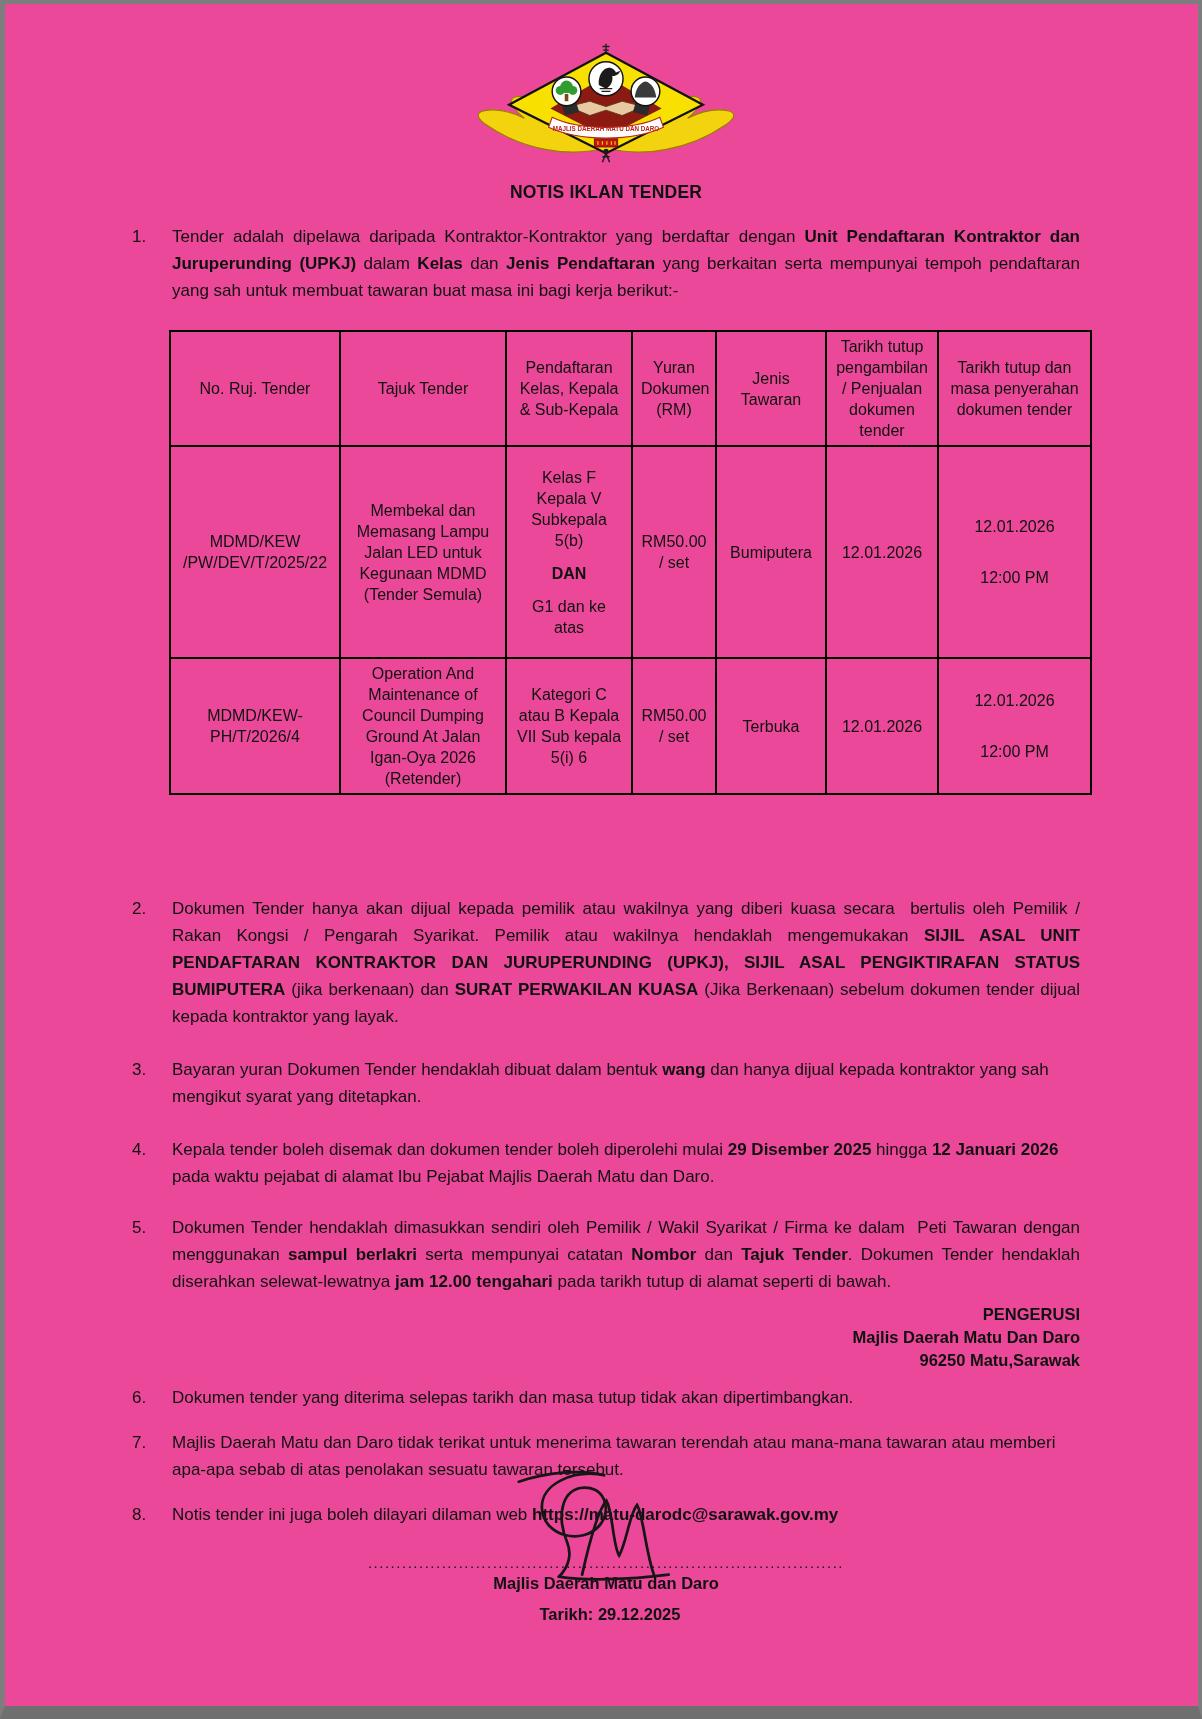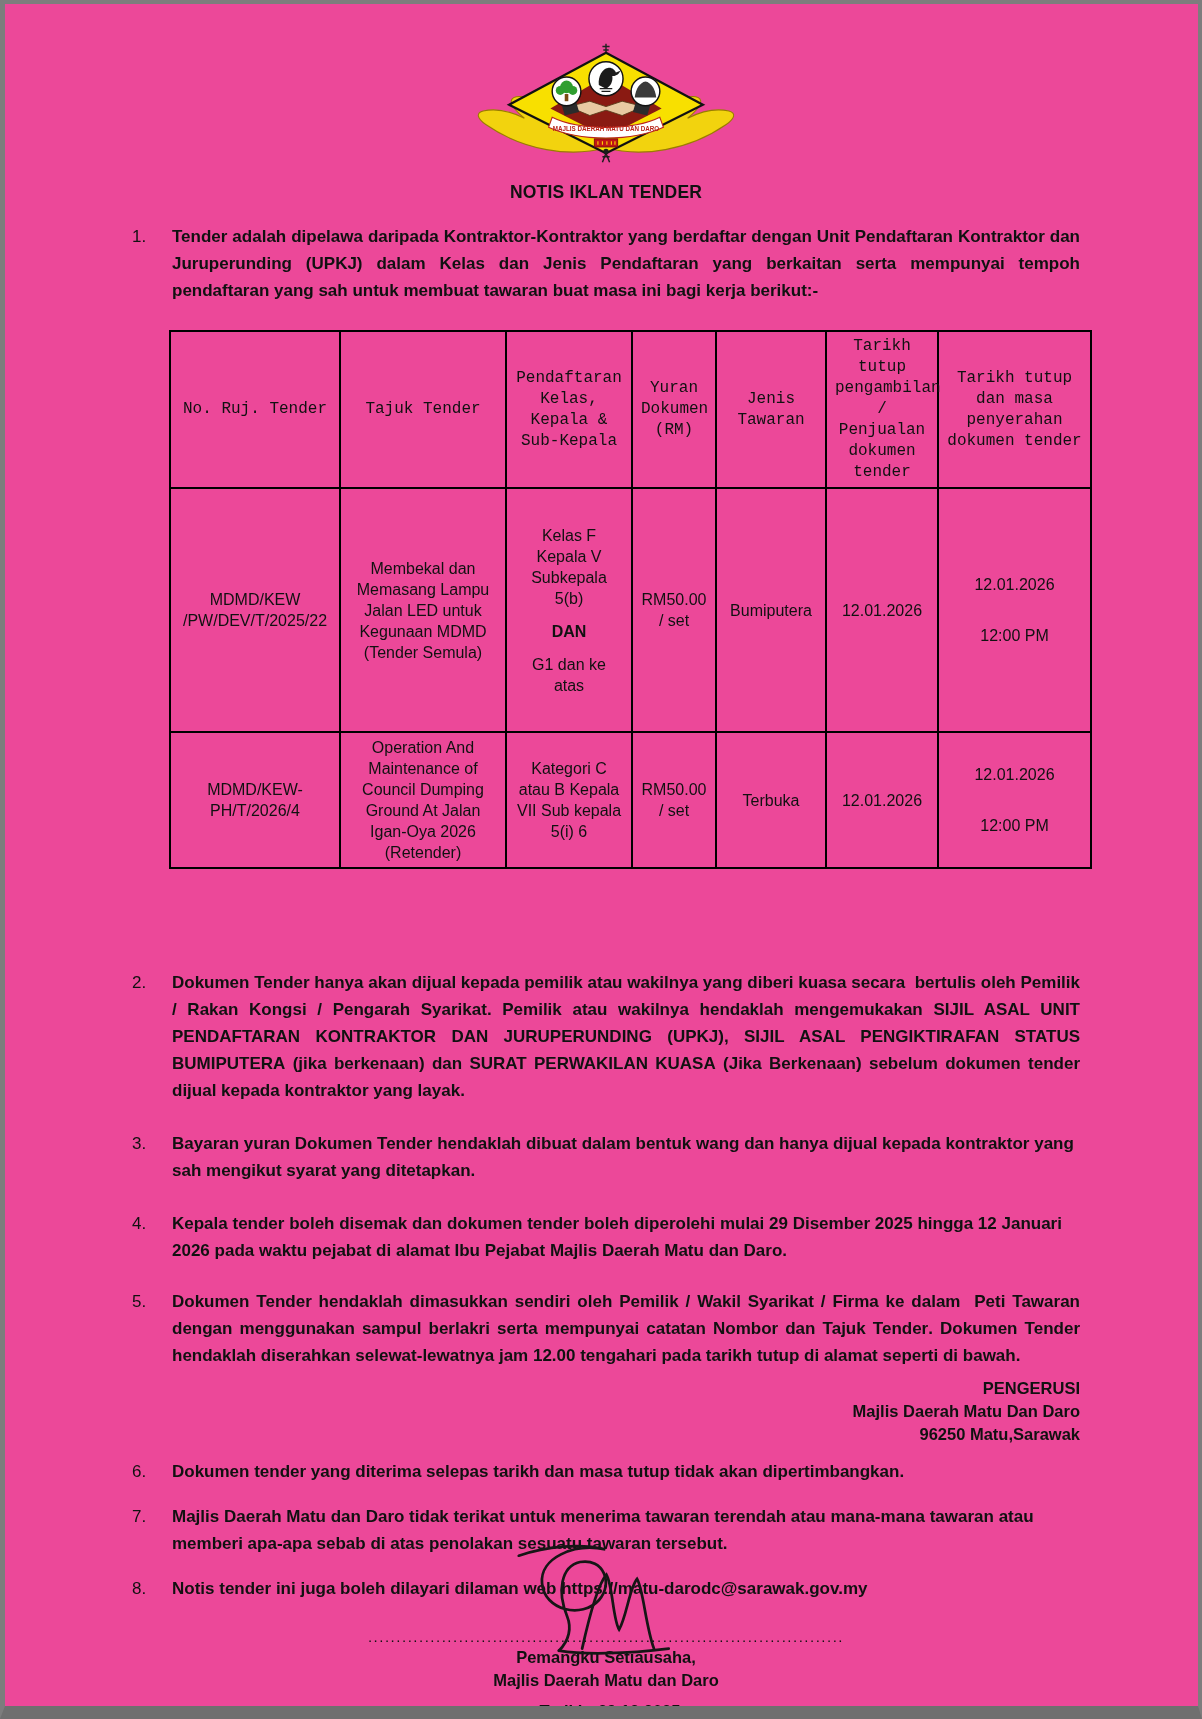--- a/index.html
+++ b/index.html
@@ -9,31 +9,31 @@
     border-right:4px solid #7d7d7d;border-bottom:13px solid #6f6f6f;
     font-family:"Liberation Sans","DejaVu Sans",sans-serif;color:#111;
     overflow:hidden;position:relative;
   }
   .content{padding:38px 118px 0 127px;}
   .logo-wrap{text-align:center;}
   .logo-wrap svg{display:inline-block;}
   .doc-title{text-align:center;font-weight:bold;font-size:17.5px;margin-top:14px;letter-spacing:.2px;}
   .item{display:flex;margin-top:24px;font-size:17px;line-height:27px;}
   .item .num{flex:0 0 40px;}
-  .item .txt{flex:1;font-weight:bold;}
+  .item .txt{flex:1;}
   .just .txt{text-align:justify;}
   .item-1{margin-top:20px;}
   .seg{white-space:pre-wrap;}
   
   .tbl-wrap{margin:26px 0 0 37px;}
   table{border-collapse:collapse;table-layout:fixed;width:921px;font-size:16px;}
   td,th{border:2px solid #000;text-align:center;vertical-align:middle;
         padding:4px 8px;font-weight:normal;line-height:21px;box-sizing:border-box;}
-  tr.hdr td{height:112px;font-family:Liberation Mono, monospace;}
-  tr.row1 td{height:244px;}
+  tr.hdr td{height:112px;}
+  tr.row1 td{height:212px;}
   tr.row2 td{height:108px;}
   .reg .seg{display:block;margin:12px 0;}
   .lines .line{display:block;}
   .gap .line + .line{margin-top:30px;}
   
   .item-2{margin-top:100px;}
   .item-3,.item-4{margin-top:26px;}
   .item-5{margin-top:24px;}
   .item-6{margin-top:12px;}
   .item-7{margin-top:18px;}
@@ -226,20 +226,19 @@
 
     <div class="sig-block">
       <svg class="sig-svg" width="190" height="132" viewBox="0 0 160 125">
         <g fill="none" stroke="#161616" stroke-width="2.6" stroke-linecap="round">
           <path d="M10,30 C36,21 68,18 92,24 C62,18 30,32 32,56 C34,82 70,90 86,72 C100,56 90,32 68,36 C50,40 46,64 56,88 C60,98 58,110 48,120"></path>
           <path d="M70,118 C78,82 86,56 93,48 C99,58 99,90 105,100 C112,88 115,60 122,52 C128,62 130,96 138,118"></path>
           <path d="M48,120 C72,124 112,123 152,118"></path>
         </g>
       </svg>
       <div class="sig-dots">....................................................................................</div>
-      <div class="sig-role">Pemangku Setiausaha,</div>
       <div class="sig-org">Majlis Daerah Matu dan Daro</div>
     </div>
 
     <div class="date-line">Tarikh: 29.12.2025</div>
 
   </div>
 </div>
 
 </body></html>

